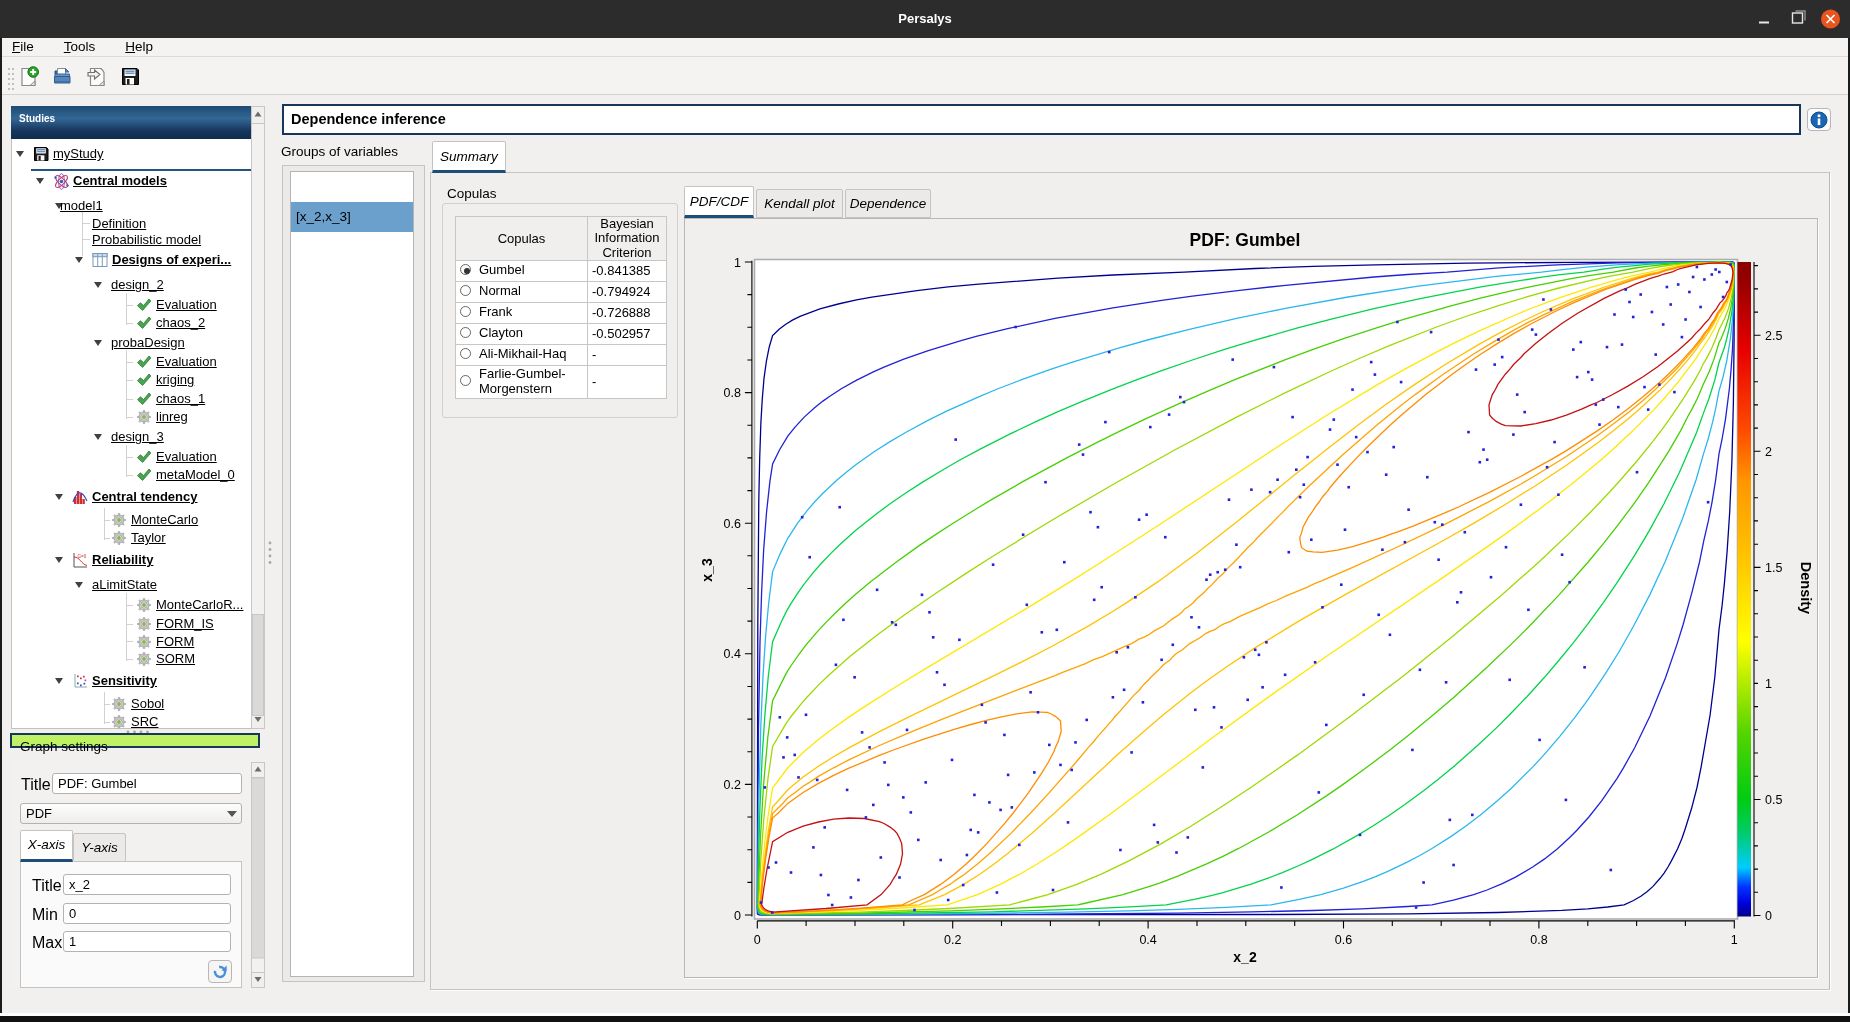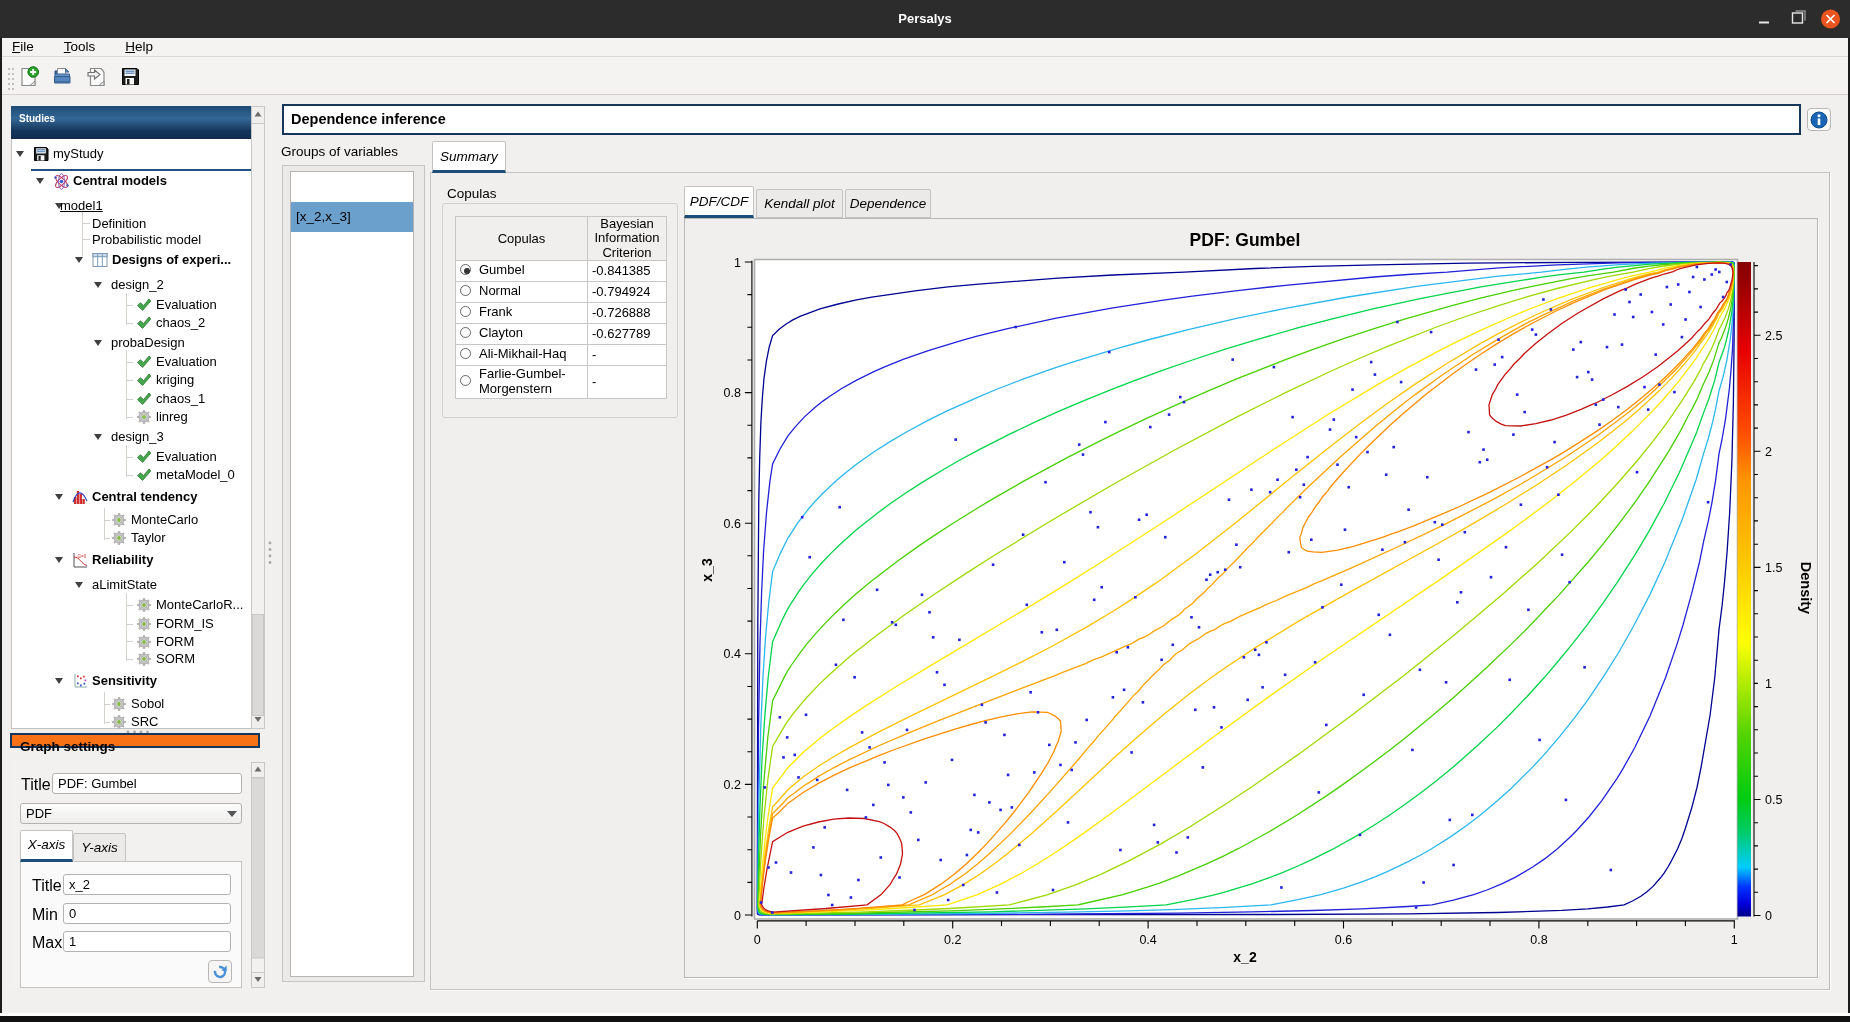--- a/index.html
+++ b/index.html
@@ -3,21 +3,21 @@
 *{margin:0;padding:0;box-sizing:border-box;}
 html,body{width:1850px;height:1022px;overflow:hidden;}
 body{font-family:"Liberation Sans",sans-serif;font-size:13px;background:#f1f0ef;position:relative;color:#000;}
 .abs{position:absolute;}
 #titlebar{left:0;top:0;width:1850px;height:38px;background:#2c2c2c;}
 #titlebar .t{color:#fff;font-weight:bold;font-size:13px;text-align:center;line-height:38px;}
 #menubar{left:0;top:38px;width:1850px;height:19px;background:#f4f3f2;border-bottom:1px solid #dcdad7;padding-left:12px;}
 #menubar span{display:inline-block;margin-right:14px;line-height:18px;font-size:13.5px;margin-left:16px;}
 #toolbar{left:0;top:57px;width:1850px;height:38px;background:#f4f3f2;border-bottom:1px solid #d4d1ce;}
 .paneltitle{background:linear-gradient(180deg,#1e4a73 0%,#336795 38%,#16365c 75%,#0f2c50 100%);color:#fff;font-weight:bold;font-size:10px;padding:7px 8px;}
-.treerow{position:absolute;white-space:nowrap;font-size:13px;height:18px;line-height:18px;}
+.treerow{position:absolute;white-space:nowrap;font-size:13px;height:18px;line-height:18px;text-decoration:underline;}
 .treerow.b{font-weight:bold;}
 .tri{position:absolute;width:0;height:0;border-left:4.5px solid transparent;border-right:4.5px solid transparent;border-top:6px solid #404040;}
 .underl{text-decoration:underline;}
 .input{position:absolute;background:#fff;border:1px solid #b4b2b0;border-radius:3px;font-size:13px;padding-left:5px;}
 .lbl{position:absolute;font-size:16px;white-space:nowrap;}
 .tab{position:absolute;border:1px solid #c5c3c1;background:#eceae8;text-align:center;font-size:13.5px;border-radius:2px 2px 0 0;font-style:italic;}
 .tab.sel{background:#fff;border-bottom:3px solid #1d4e79;}
 table{border-collapse:collapse;font-size:13px;background:#fff;}
 td{border:1px solid #c8c6c4;}
 .scrollcol{position:absolute;background:#f2f1f0;border:1px solid #c9c7c5;}
@@ -302,21 +302,21 @@
     </g>
   </svg>
 <svg class="abs" style="left:125px;top:729px;" width="26" height="6" viewBox="0 0 26 6">
     <g fill="#a9a7a5">
       <circle cx="3" cy="3" r="1.4"></circle>
       <circle cx="9.5" cy="3" r="1.4"></circle>
       <circle cx="16" cy="3" r="1.4"></circle>
       <circle cx="22.5" cy="3" r="1.4"></circle>
     </g>
   </svg>
-<div class="abs" style="left:10px;top:733px;width:250px;height:15px;border:2px solid #16365c;background:#f97316;font-weight:bold;font-size:13.5px;line-height:23px;padding-left:8px;">Graph settings</div>
+<div class="abs" style="left:10px;top:733px;width:250px;height:15px;border:2px solid #16365c;background:#bef264;font-weight:normal;font-size:13.5px;line-height:23px;padding-left:8px;">Graph settings</div>
 <div class="abs" style="left:10px;top:760px;width:241px;height:228px;background:#f2f1f0;"></div>
 <div class="abs scrollcol" style="left:251px;top:762px;width:14px;height:226px;"></div>
 <svg class="abs" style="left:251px;top:762px;" width="14" height="226" viewBox="0 0 14 226">
     <rect x="0.5" y="0.5" width="13" height="15" fill="#f0efee" stroke="#c9c7c5"></rect>
     <path d="M3.5 9.5l3.5-5 3.5 5z" fill="#6b6b6b"></path>
 <rect x="0.5" y="16" width="13" height="180" fill="#dbd9d7" stroke="#c9c7c5"></rect>
 <rect x="0.5" y="210.5" width="13" height="15" fill="#f0efee" stroke="#c9c7c5"></rect>
     <path d="M3.5 215l3.5 5 3.5-5z" fill="#6b6b6b"></path>
   </svg>
 <div class="lbl" style="left:21px;top:776px;">Title</div>
@@ -375,21 +375,21 @@
       <tr style="height:21px;">
         <td style="line-height:1.15;position:relative;padding-left:23px;"><span style="position:absolute;left:4px;top:50%;margin-top:-6.5px;width:11px;height:11px;border-radius:50%;border:1px solid #666;background:#fff;"></span>Normal</td>
         <td style="padding-left:4px;">-0.794924</td>
       </tr>
       <tr style="height:21px;">
         <td style="line-height:1.15;position:relative;padding-left:23px;"><span style="position:absolute;left:4px;top:50%;margin-top:-6.5px;width:11px;height:11px;border-radius:50%;border:1px solid #666;background:#fff;"></span>Frank</td>
         <td style="padding-left:4px;">-0.726888</td>
       </tr>
       <tr style="height:21px;">
         <td style="line-height:1.15;position:relative;padding-left:23px;"><span style="position:absolute;left:4px;top:50%;margin-top:-6.5px;width:11px;height:11px;border-radius:50%;border:1px solid #666;background:#fff;"></span>Clayton</td>
-        <td style="padding-left:4px;">-0.627789</td>
+        <td style="padding-left:4px;">-0.502957</td>
       </tr>
       <tr style="height:21px;">
         <td style="line-height:1.15;position:relative;padding-left:23px;"><span style="position:absolute;left:4px;top:50%;margin-top:-6.5px;width:11px;height:11px;border-radius:50%;border:1px solid #666;background:#fff;"></span>Ali-Mikhail-Haq</td>
         <td style="padding-left:4px;">-</td>
       </tr>
       <tr style="height:33px;">
         <td style="line-height:1.15;position:relative;padding-left:23px;"><span style="position:absolute;left:4px;top:50%;margin-top:-6.5px;width:11px;height:11px;border-radius:50%;border:1px solid #666;background:#fff;"></span>Farlie-Gumbel-<br>Morgenstern</td>
         <td style="padding-left:4px;">-</td>
       </tr>
     </tbody>

